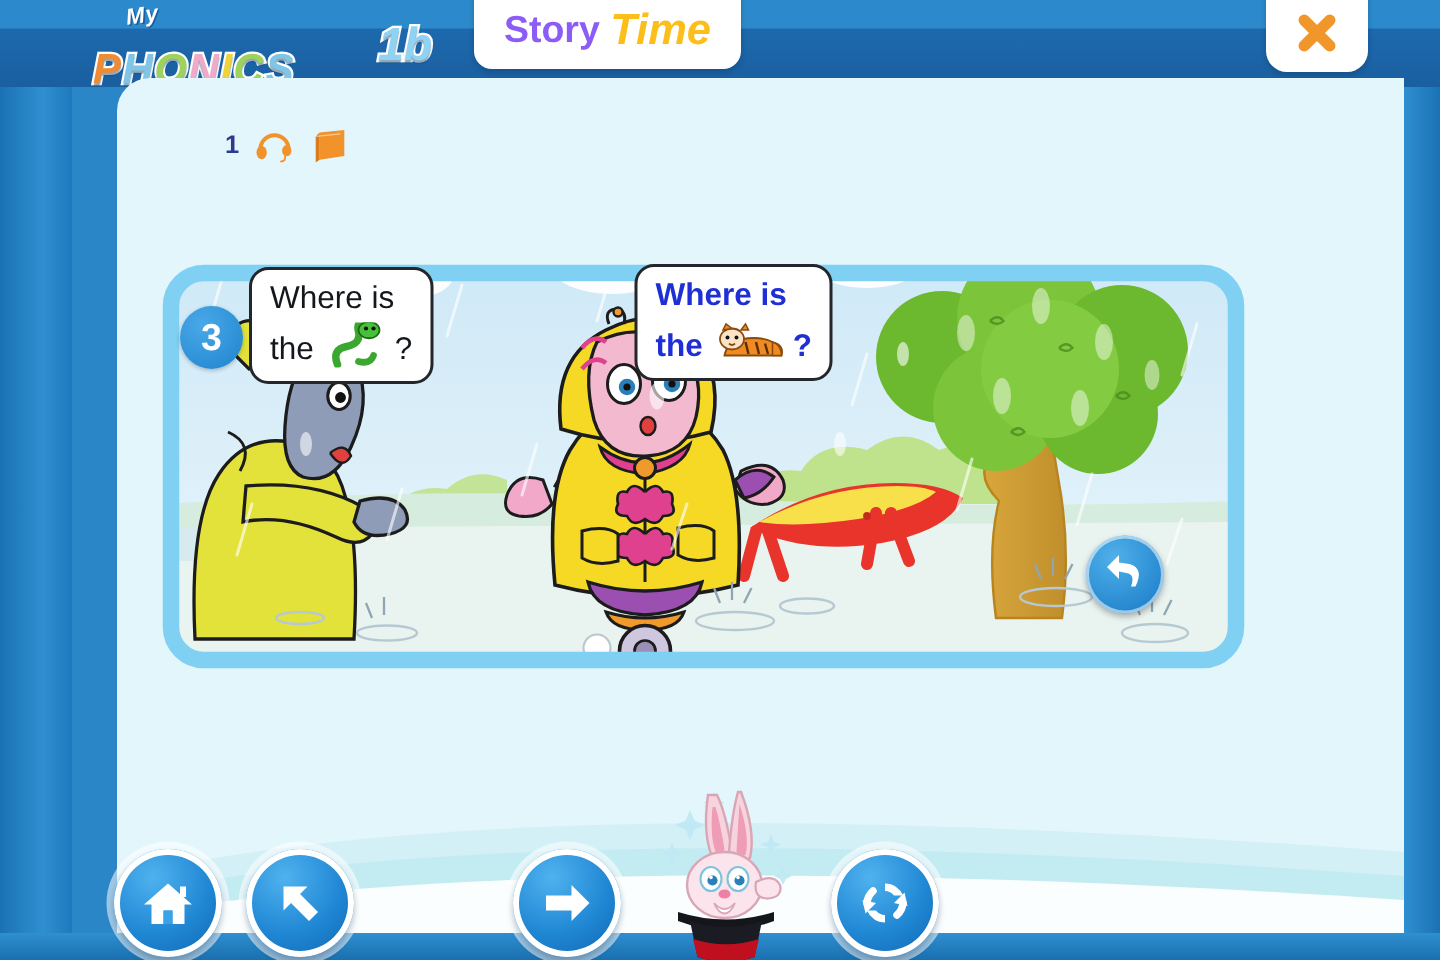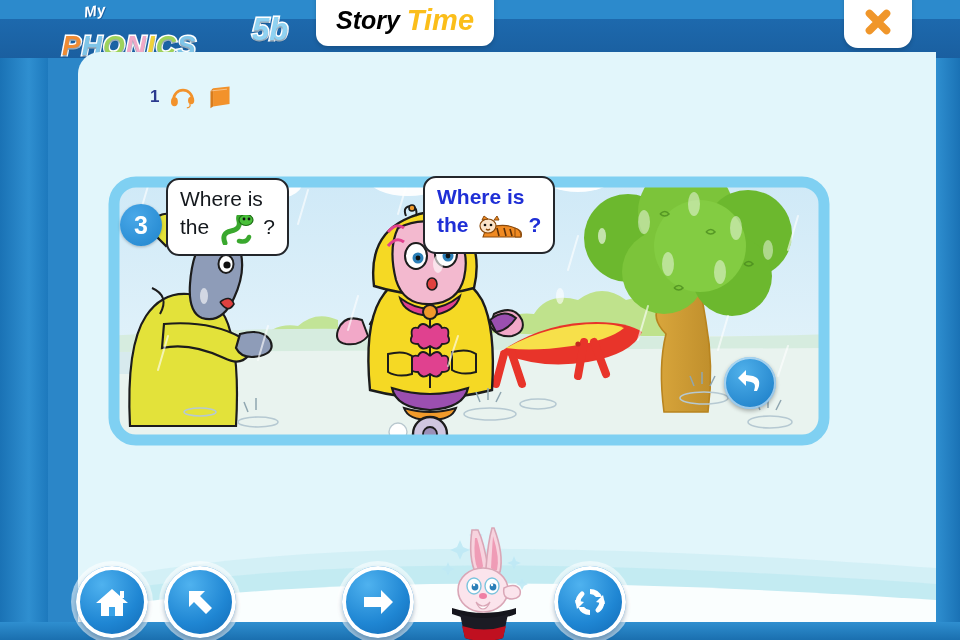--- a/index.html
+++ b/index.html
@@ -40,21 +40,21 @@
     text-shadow:0 2px 1px rgba(10,60,100,.45);
   }
 
   
   .title-tab {
     position:absolute; left:316px; top:-6px; width:178px; height:52px;
     background:#ffffff; border-radius:0 0 12px 12px;
     box-shadow:0 2px 4px rgba(0,0,0,.18);
     display:flex; align-items:center; justify-content:center; gap:7px;
   }
-  .title-a { font-size:25px; font-weight:bold; color:#000000; font-style:italic; }
+  .title-a { font-size:25px; font-weight:bold; color:#8b5cf6; }
   .title-b { font-size:29px; font-weight:bold; color:#fbbe1a; font-style:italic; }
 
   
   .close-tab {
     position:absolute; right:48px; top:-14px; width:68px; height:62px;
     background:#ffffff; border-radius:0 0 14px 14px;
     box-shadow:0 2px 4px rgba(0,0,0,.18);
     display:flex; align-items:center; justify-content:center;
     cursor:pointer;
   }
@@ -84,21 +84,21 @@
     color:#fff; font-size:25px; font-weight:bold;
     display:flex; align-items:center; justify-content:center;
     box-shadow:0 1px 3px rgba(0,0,0,.25);
   }
 
   
   .bubble {
     position:absolute; background:#fff; border:2.5px solid #23262b; border-radius:13px;
     padding:7px 12px 9px 12px;
   }
-  .bubble-row { display:flex; align-items:flex-start; gap:6px; white-space:nowrap; }
+  .bubble-row { display:flex; align-items:flex-end; gap:6px; white-space:nowrap; }
   .bt { font-size:21px; line-height:1.15; }
   .bubble-a { left:198px; top:182px; }
   .bubble-a .bt { color:#14181d; }
   .bubble-b { left:455px; top:180px; }
   .bubble-b .bt { color:#1f2fd6; font-weight:bold; }
 
   
   .scene-replay {
     position:absolute; left:724px; top:357px; width:52px; height:52px; border-radius:50%;
     background:radial-gradient(circle at 36% 28%,#4fb0ea,#1678c4);
@@ -131,21 +131,21 @@
 
   <div class="header">
     <div class="header-sheen"></div>
   </div>
 
   <div class="logo">
     <div class="logo-my">My</div>
     <div class="logo-main">
       <span style="color:#ef8b33">P</span><span style="color:#7fc5e8">H</span><span style="color:#9ed25a">O</span><span style="color:#f0a9c8">N</span><span style="color:#f0d23a">I</span><span style="color:#9ed25a">C</span><span style="color:#7fc5e8">S</span>
     </div>
-    <div class="logo-level">5b</div>
+    <div class="logo-level">1b</div>
   </div>
 
   <div class="title-tab">
     <span class="title-a">Story</span>
     <span class="title-b">Time</span>
   </div>
 
   <div class="close-tab">
     <svg class="close-x" viewBox="0 0 40 40">
       <path d="M10 10 L30 30 M30 10 L10 30" stroke="#f0962a" stroke-width="9" stroke-linecap="round"></path>

